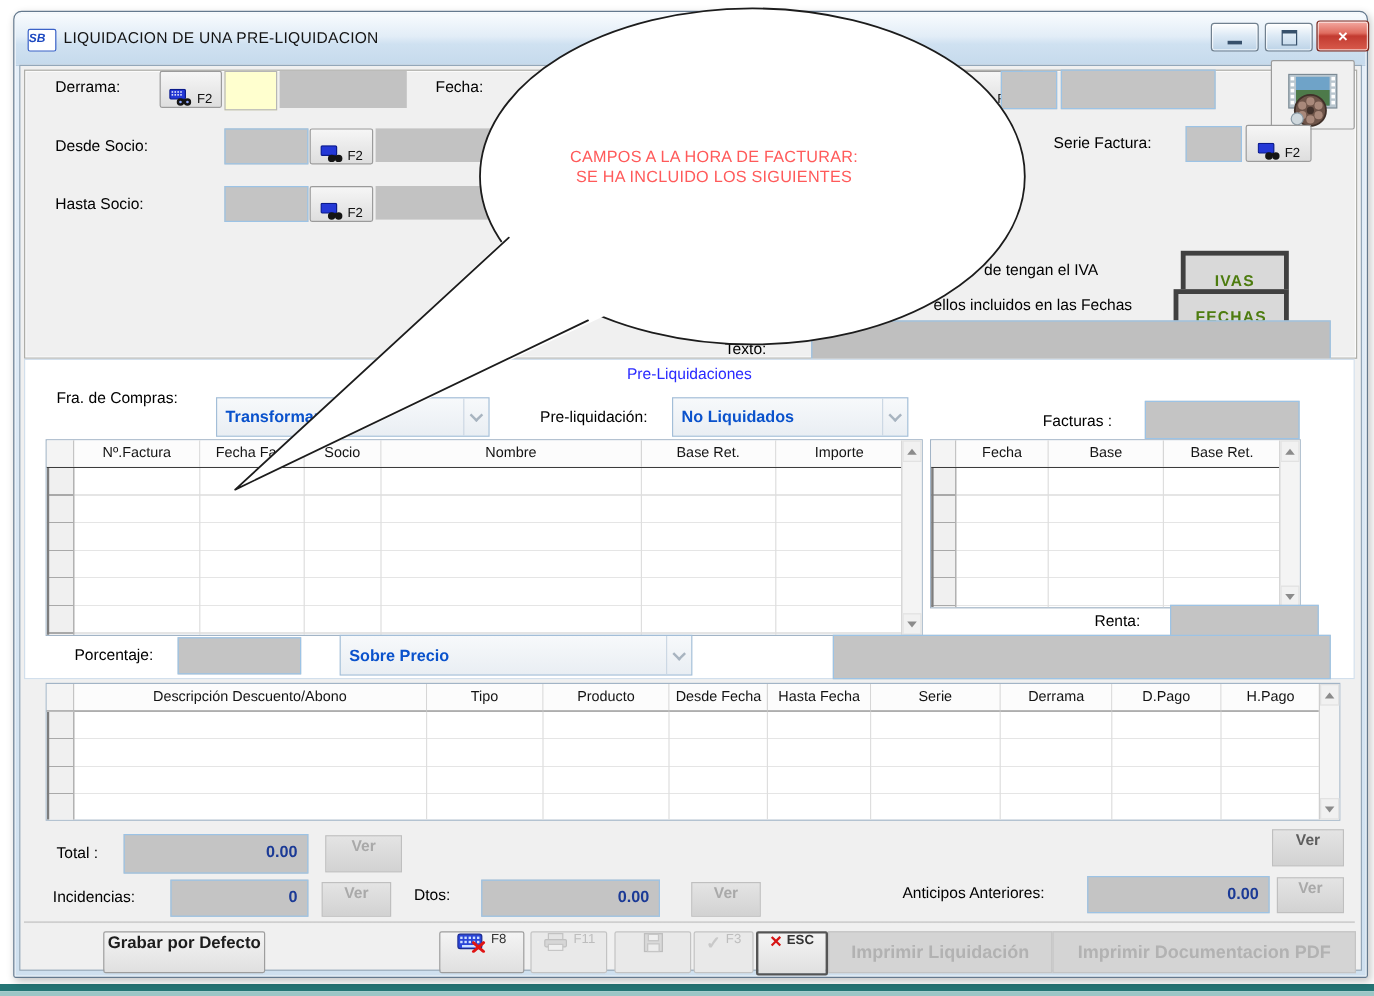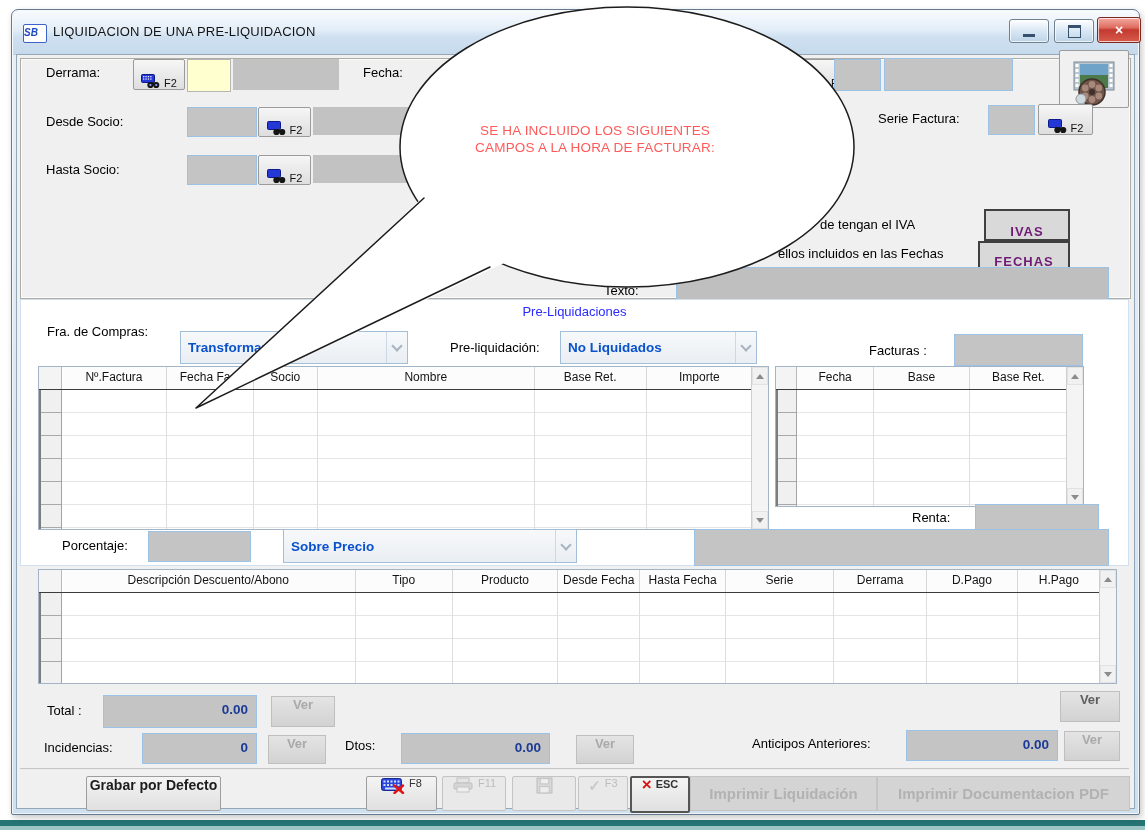--- a/index.html
+++ b/index.html
@@ -30,22 +30,22 @@
   .lbl{position:absolute;font-size:13px;color:#000;white-space:nowrap;}
   .panel-etched{position:absolute;border:1px solid #adada8;box-shadow:inset 0 0 0 1px #fbfbfb;}
   .panel-white{position:absolute;background:#ffffff;border:1px solid #d2dfec;}
   .field{position:absolute;background:#c4c4c4;border:1px solid #9cc3e5;}
   .field.flat{border:none;background:#c2c2c2;}
   .field.yellow{background:#ffffcf;border:1px solid #b6b6b6;}
   .field .val{display:block;text-align:right;padding:6px 8px 0 0;font-weight:bold;font-size:13.5px;color:#1b3a96;}
   .btn{position:absolute;background:linear-gradient(#f6f6f6,#dedede);border:1px solid #9b9b9b;
        border-radius:2px;display:flex;align-items:flex-end;justify-content:center;gap:3px;
        font-size:11px;color:#111;}
-  .btn.gray{background:#d9d9d9;border:2px solid #404040;border-radius:0;
-       font-size:13px;font-weight:bold;color:#701a75;letter-spacing:1px;}
+  .btn.gray{background:#d9d9d9;border:4px solid #404040;border-radius:0;
+       font-size:13px;font-weight:bold;color:#4d7c0f;letter-spacing:1px;}
   .verbtn{position:absolute;background:linear-gradient(#e4e4e4,#d2d2d2);border:1px solid #bfbfbf;
        font-weight:bold;font-size:13px;color:#a9a9a9;display:flex;align-items:flex-start;justify-content:center;}
   .verbtn.en{color:#5e5e5e;}
   .bigbtn{position:absolute;background:#d4d4d4;border:1px solid #c4c4c4;
        font-weight:bold;font-size:15px;color:#b2b2b2;display:flex;align-items:center;justify-content:center;}
   .toolbtn{position:absolute;background:linear-gradient(#f4f4f4,#e0e0e0);border:1px solid #9d9d9d;
        border-radius:2px;display:flex;align-items:flex-start;justify-content:center;gap:4px;font-size:11px;color:#333;}
   .toolbtn.dis{color:#bdbdbd;border-color:#c3c3c3;background:#e9e9e9;}
   .toolbtn.esc{border:2px solid #555;font-weight:bold;}
   .combo{position:absolute;background:linear-gradient(#f7f9fb,#e9eef3);border:1px solid #a3bed8;
@@ -446,17 +446,17 @@
   <div class="bigbtn" style="left:690px;top:776px;width:185px;height:33px;">
       <span>Imprimir Liquidación</span>
     </div>
 
   <svg class="callout" width="1145" height="830" viewBox="0 0 1145 830">
     <ellipse cx="627" cy="147" rx="227" ry="140" fill="#ffffff" stroke="#1c1c1c" stroke-width="1.5"></ellipse>
     <polygon points="196,408 450,172 532,250" fill="#ffffff"></polygon>
     <path d="M196,408 L424,198 M196,408 L490,267" stroke="#1c1c1c" stroke-width="1.5" fill="none" stroke-linecap="round"></path>
   </svg>
   <div class="callout-text">
+    <div>CAMPOS A LA HORA DE FACTURAR:</div>
     <div>SE HA INCLUIDO LOS SIGUIENTES</div>
-    <div>CAMPOS A LA HORA DE FACTURAR:</div>
   </div>
 
 </div>
 
 </body></html>

